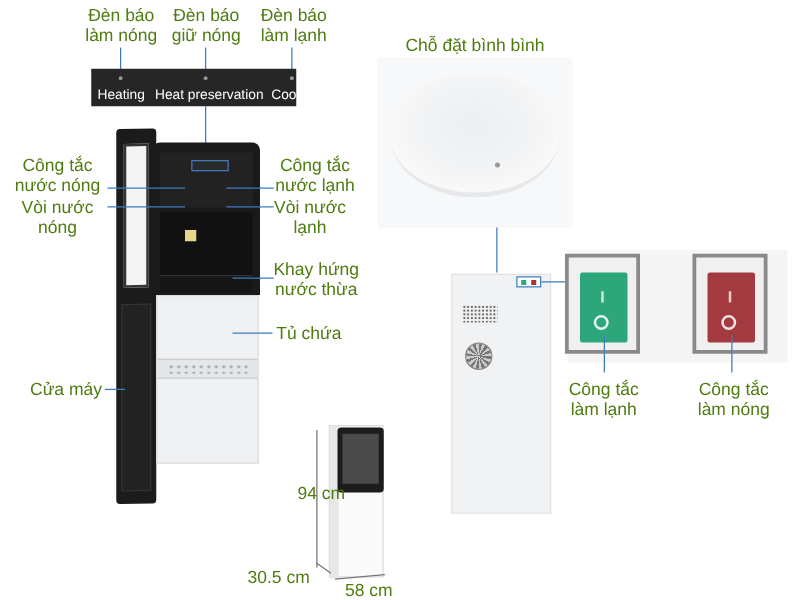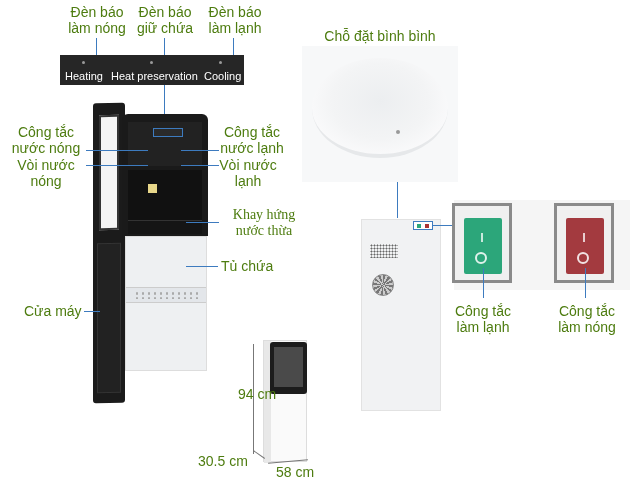--- a/index.html
+++ b/index.html
@@ -4,21 +4,21 @@
 <style>
   * { box-sizing: border-box; margin: 0; padding: 0; }
   html, body { width: 640px; height: 480px; background: #ffffff; overflow: hidden; }
   body { position: relative; font-family: "Liberation Sans", sans-serif; color: #555; }
   .lbl { position: absolute; font-size: 14px; line-height: 16px; color: #4d7c0f; text-align: center; white-space: nowrap; }
   .lbl-r { text-align: left; }
   .lbl-l { text-align: left; }
   .line { position: absolute; background: #3d7bbf; }
 
   
-  .strip { position: absolute; left: 60px; top: 55px; width: 184px; height: 30px; background: #262626; }
+  .strip { position: absolute; left: 73px; top: 55px; width: 164px; height: 30px; background: #262626; }
   .strip span { position: absolute; top: 15px; font-size: 11px; color: #fff; white-space: nowrap; }
   .dot { position: absolute; top: 6px; width: 3px; height: 3px; border-radius: 50%; background: #999; }
 
   
   .door { position: absolute; left: 93px; top: 103px; width: 32px; height: 300px; background: #1b1b1b; border-radius: 3px; transform: skewY(-1deg); }
   .door-glass { position: absolute; left: 6px; top: 12px; width: 20px; height: 115px; background: #f4f4f4; border: 2px solid #333; }
   .door-lower { position: absolute; left: 4px; top: 140px; width: 24px; height: 150px; background: #222; border: 1px solid #333; }
   .body-top { position: absolute; left: 122px; top: 114px; width: 86px; height: 122px; background: #1a1a1a; border-radius: 6px 6px 0 0; }
   .panel { position: absolute; left: 6px; top: 8px; width: 74px; height: 44px; background: #222; }
   .panel-display { position: absolute; left: 25px; top: 6px; width: 30px; height: 9px; border: 1px solid #3d7bbf; background: #2a2a2a; }
@@ -62,21 +62,21 @@
 </style>
 </head>
 <body>
 
 <div class="lbl" style="left:62px;top:4px;width:70px;">
   <div>Đèn báo</div>
   <div>làm nóng</div>
 </div>
 <div class="lbl" style="left:130px;top:4px;width:70px;">
   <div>Đèn báo</div>
-  <div>giữ chứa</div>
+  <div>giữ nóng</div>
 </div>
 <div class="lbl" style="left:200px;top:4px;width:70px;">
   <div>Đèn báo</div>
   <div>làm lạnh</div>
 </div>
 <div class="line" style="left:96px;top:38px;width:1px;height:22px;"></div>
 <div class="line" style="left:164px;top:38px;width:1px;height:22px;"></div>
 <div class="line" style="left:233px;top:38px;width:1px;height:22px;"></div>
 
 <div class="strip">
@@ -123,21 +123,21 @@
 <div class="lbl" style="left:218px;top:124px;width:68px;">
   <div>Công tắc</div>
   <div>nước lạnh</div>
 </div>
 <div class="line" style="left:181px;top:165px;width:38px;height:1px;"></div>
 <div class="lbl" style="left:216px;top:157px;width:64px;">
   <div>Vòi nước</div>
   <div>lạnh</div>
 </div>
 <div class="line" style="left:186px;top:222px;width:33px;height:1px;"></div>
-<div class="lbl" style="left:229px;top:207px;width:70px;font-family:Liberation Serif, serif;">
+<div class="lbl" style="left:218px;top:207px;width:70px;">
   <div>Khay hứng</div>
   <div>nước thừa</div>
 </div>
 <div class="line" style="left:186px;top:266px;width:32px;height:1px;"></div>
 <div class="lbl lbl-r" style="left:221px;top:258px;">Tủ chứa</div>
 <div class="lbl lbl-l" style="left:24px;top:303px;">Cửa máy</div>
 <div class="line" style="left:84px;top:311px;width:16px;height:1px;"></div>
 
 <div class="lbl" style="left:300px;top:28px;width:160px;">Chỗ đặt bình bình</div>
 <div class="bowl-box">

